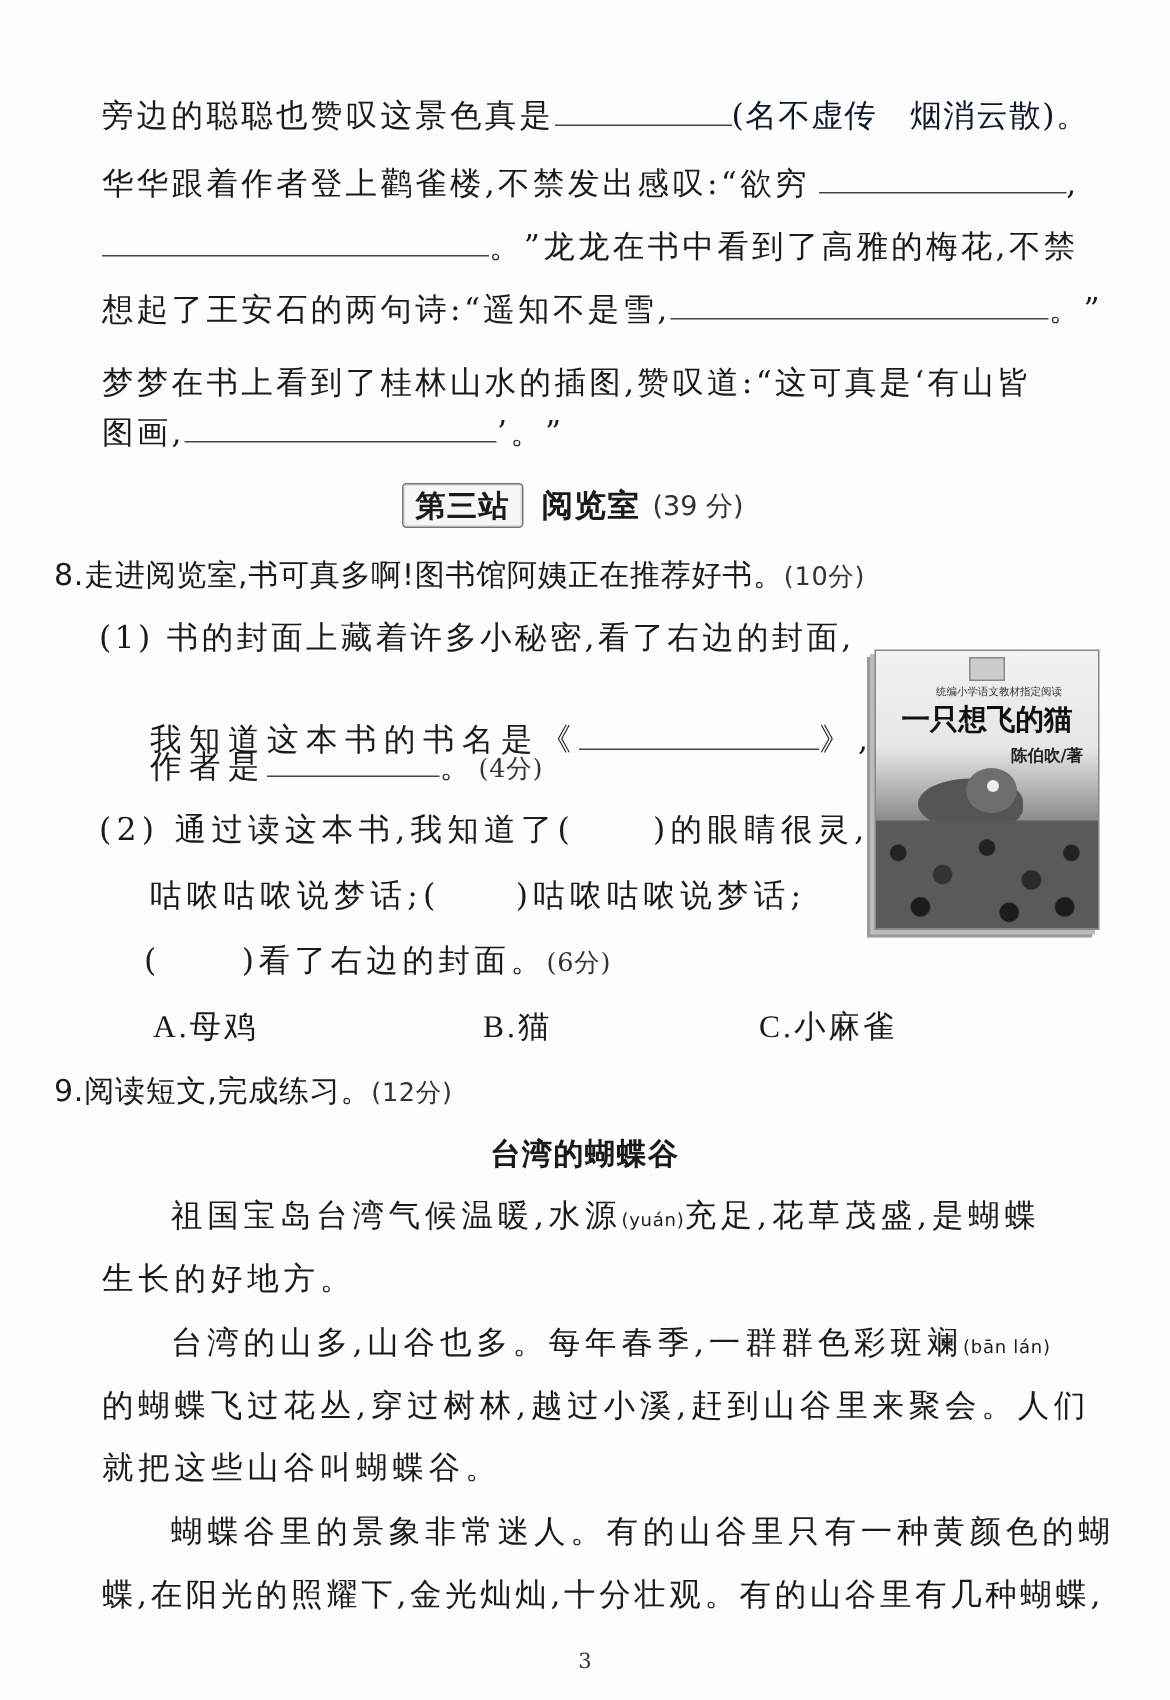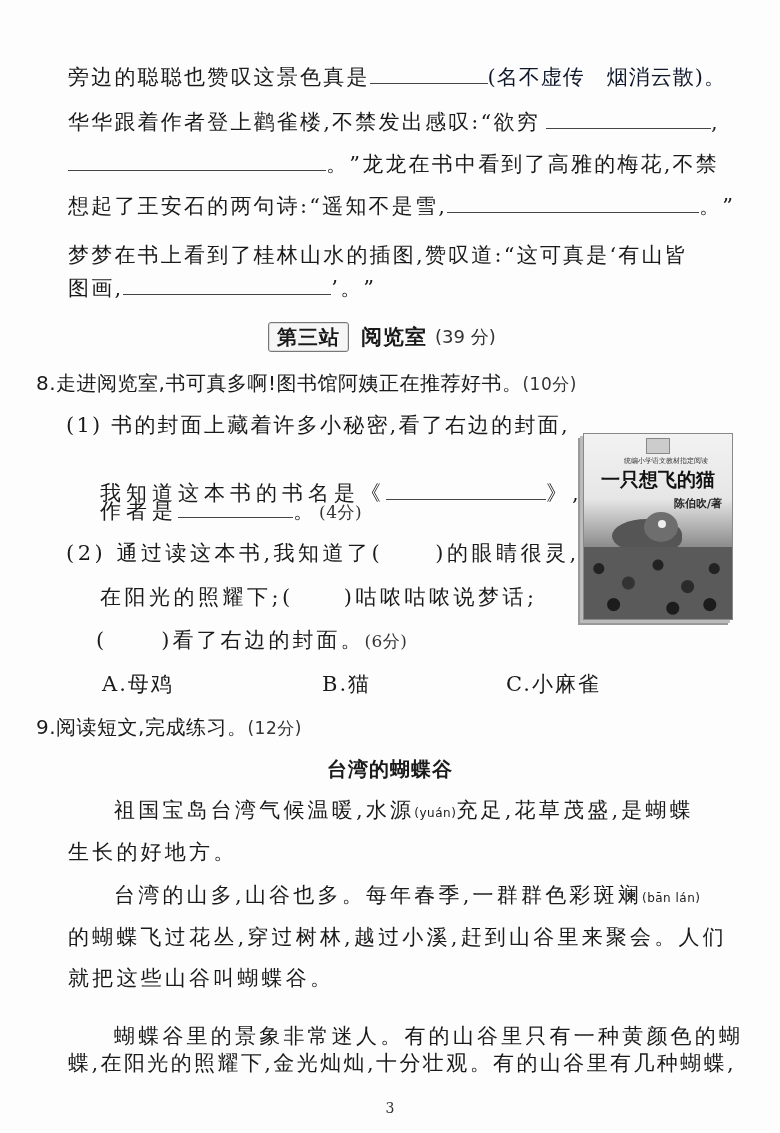--- a/index.html
+++ b/index.html
@@ -86,21 +86,21 @@
       radial-gradient(circle at 10% 30%, #222 0 5px, transparent 6px),
       radial-gradient(circle at 30% 50%, #333 0 6px, transparent 7px),
       radial-gradient(circle at 50% 25%, #222 0 5px, transparent 6px),
       radial-gradient(circle at 70% 55%, #2a2a2a 0 6px, transparent 7px),
       radial-gradient(circle at 88% 30%, #222 0 5px, transparent 6px),
       radial-gradient(circle at 20% 80%, #1c1c1c 0 6px, transparent 7px),
       radial-gradient(circle at 60% 85%, #1c1c1c 0 6px, transparent 7px),
       radial-gradient(circle at 85% 80%, #1c1c1c 0 6px, transparent 7px),
       #5a5a5a;
   }
-  .options { position: absolute; top: 670px; left: 102px; width: 560px; height: 30px; }
+  .options { position: absolute; top: 670px; left: 102px; width: 560px; height: 30px; font-family: Liberation Serif, serif; }
   .opt { position: absolute; top: 0; font-size: 21px; letter-spacing: 2px; white-space: nowrap; }
   .article-title {
     position: absolute; top: 756px; left: 0; right: 0; text-align: center;
     font-size: 20px; font-weight: bold; letter-spacing: 1px;
     font-family: "DejaVu Sans", "Liberation Sans", sans-serif;
   }
   .para-line { position: absolute; font-size: 21px; letter-spacing: 3.2px; white-space: nowrap; line-height: 30px; }
   .pinyin { font-family: "DejaVu Sans", sans-serif; font-size: 12px; letter-spacing: 0.5px; }
   .page-num {
     position: absolute; top: 1100px; left: 0; right: 0; text-align: center;
@@ -145,21 +145,21 @@
 <div class="line" style="top:477px; left:100px; letter-spacing:5px;">
   <span>我知道这本书的书名是《</span><span class="blank" style="width:160px;"></span><span>》,</span>
 </div>
 <div class="line" style="top:495px; left:100px; letter-spacing:5px;">
   <span>作者是</span><span class="blank" style="width:115px;"></span><span>。</span><span class="score">(4分)</span>
 </div>
 <div class="line" style="top:538px; left:66px; letter-spacing:3.5px;">
   <span>(2) 通过读这本书,我知道了(</span><span class="paren-gap" style="width:52px;"></span><span>)的眼睛很灵,</span>
 </div>
 <div class="line" style="top:582px; left:100px; letter-spacing:3.5px;">
-  <span>在阳光的照耀下;(</span><span class="paren-gap" style="width:50px;"></span><span>)咕哝咕哝说梦话;</span>
+  <span>咕哝咕哝说梦话;(</span><span class="paren-gap" style="width:50px;"></span><span>)咕哝咕哝说梦话;</span>
 </div>
 <div class="line" style="top:625px; left:96px; letter-spacing:3px;">
   <span>(</span><span class="paren-gap" style="width:54px;"></span><span>)看了右边的封面。</span><span class="score">(6分)</span>
 </div>
 
 <div class="book">
   <div class="book-badge"></div>
   <div class="book-series">统编小学语文教材指定阅读</div>
   <div class="book-title">一只想飞的猫</div>
   <div class="book-author">陈伯吹/著</div>
@@ -189,20 +189,20 @@
 </div>
 <div class="para-line" style="top:880px; left:114px;">
   <span>台湾的山多,山谷也多。每年春季,一群群色彩斑斓</span><span class="pinyin">(bān lán)</span>
 </div>
 <div class="para-line" style="top:922px; left:68px;">
   <span>的蝴蝶飞过花丛,穿过树林,越过小溪,赶到山谷里来聚会。人们</span>
 </div>
 <div class="para-line" style="top:963px; left:68px;">
   <span>就把这些山谷叫蝴蝶谷。</span>
 </div>
-<div class="para-line" style="top:1006px; left:114px;margin-top:15px;">
+<div class="para-line" style="top:1006px; left:114px;">
   <span>蝴蝶谷里的景象非常迷人。有的山谷里只有一种黄颜色的蝴</span>
 </div>
 <div class="para-line" style="top:1048px; left:68px; letter-spacing:2.4px;">
   <span>蝶,在阳光的照耀下,金光灿灿,十分壮观。有的山谷里有几种蝴蝶,</span>
 </div>
 
 <div class="page-num">3</div>
 
 </body></html>

